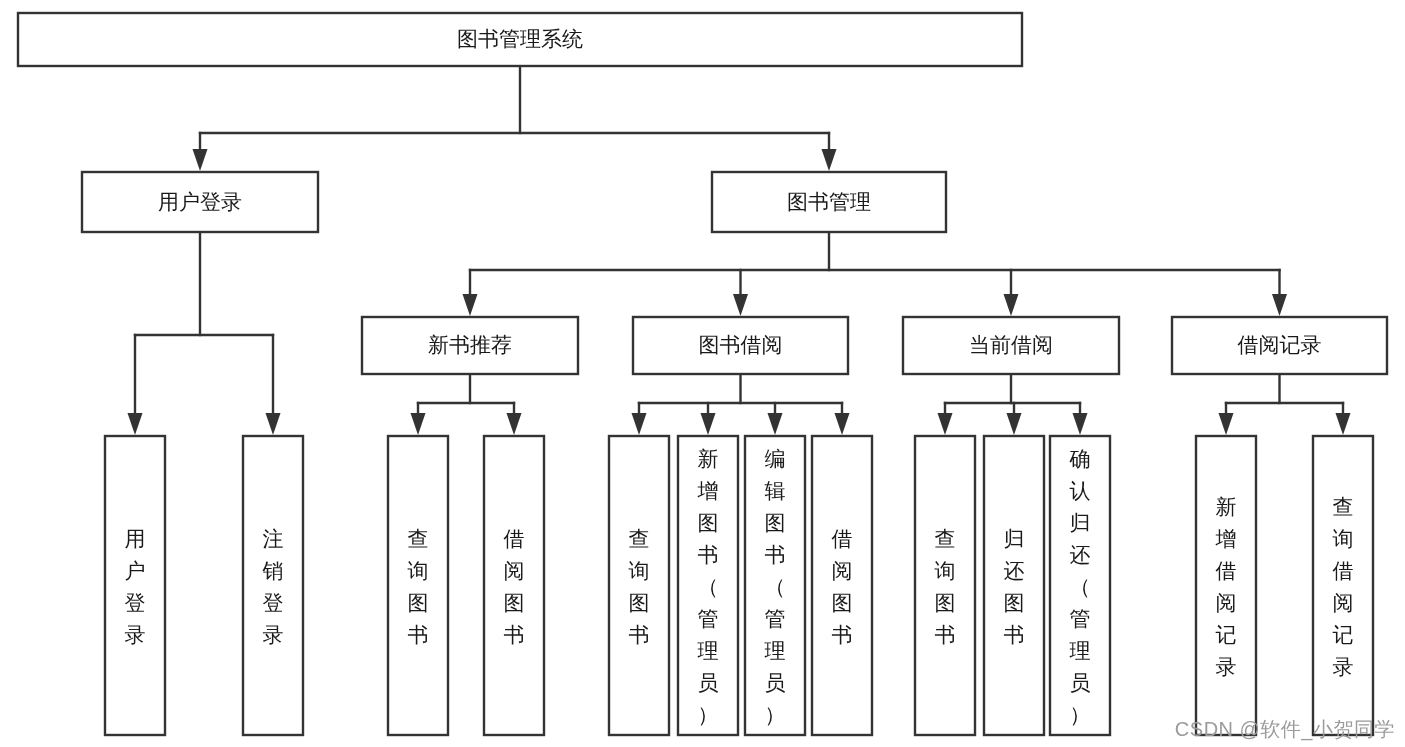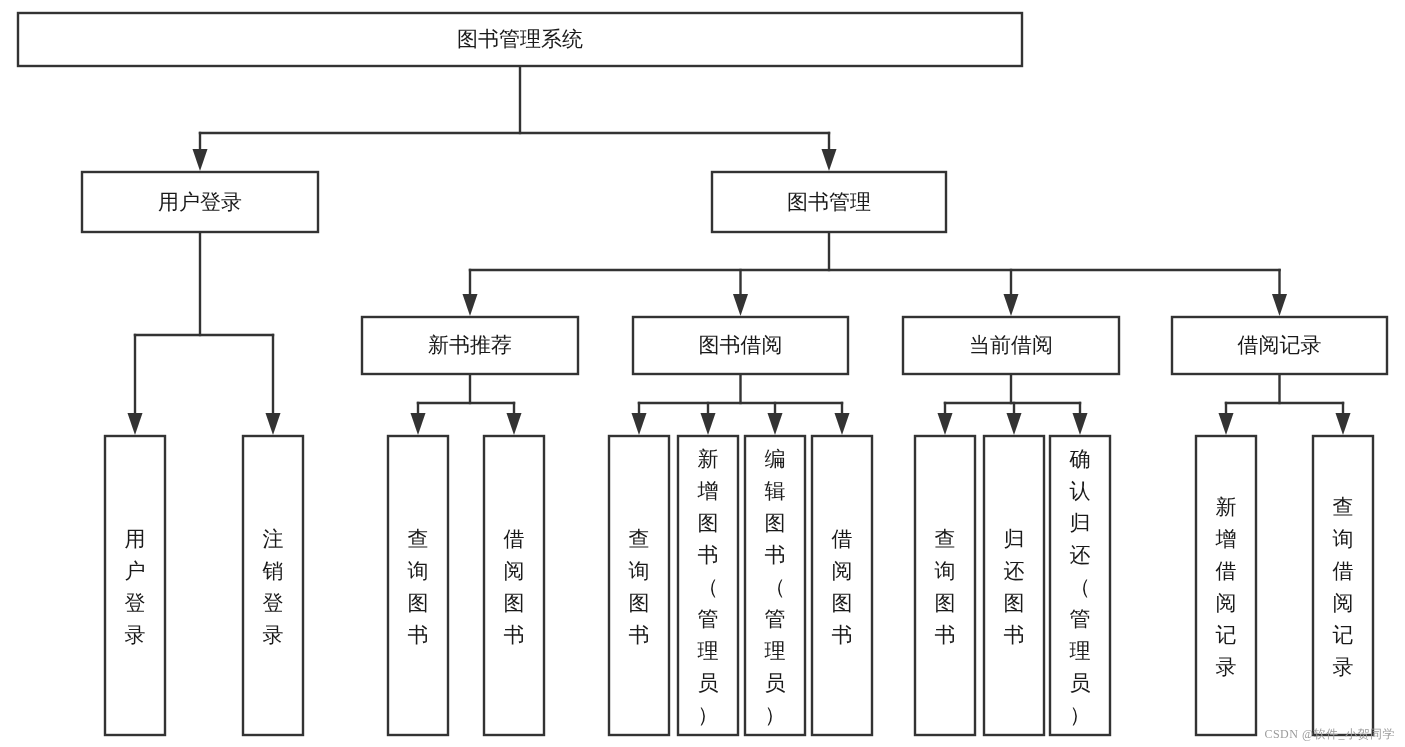--- a/index.html
+++ b/index.html
@@ -52,22 +52,22 @@
   .node-label-v {
     font-family: "Liberation Sans", "DejaVu Sans", sans-serif;
     font-size: 21px;
     fill: #1a1a1a;
     text-anchor: middle;
   }
   .watermark {
     position: absolute;
     right: 10px;
     bottom: 4px;
-    font-family: Liberation Serif, serif;
-    font-size: 12px;
+    font-family: Liberation Sans, sans-serif;
+    font-size: 20px;
     color: #9b9b9b;
     white-space: nowrap;
     letter-spacing: 0.5px;
   }
 </style>
 </head>
 <body>
 
 <div id="diagram-root">
   <svg id="tree-svg" viewBox="0 0 1405 747" xmlns="http://www.w3.org/2000/svg">

